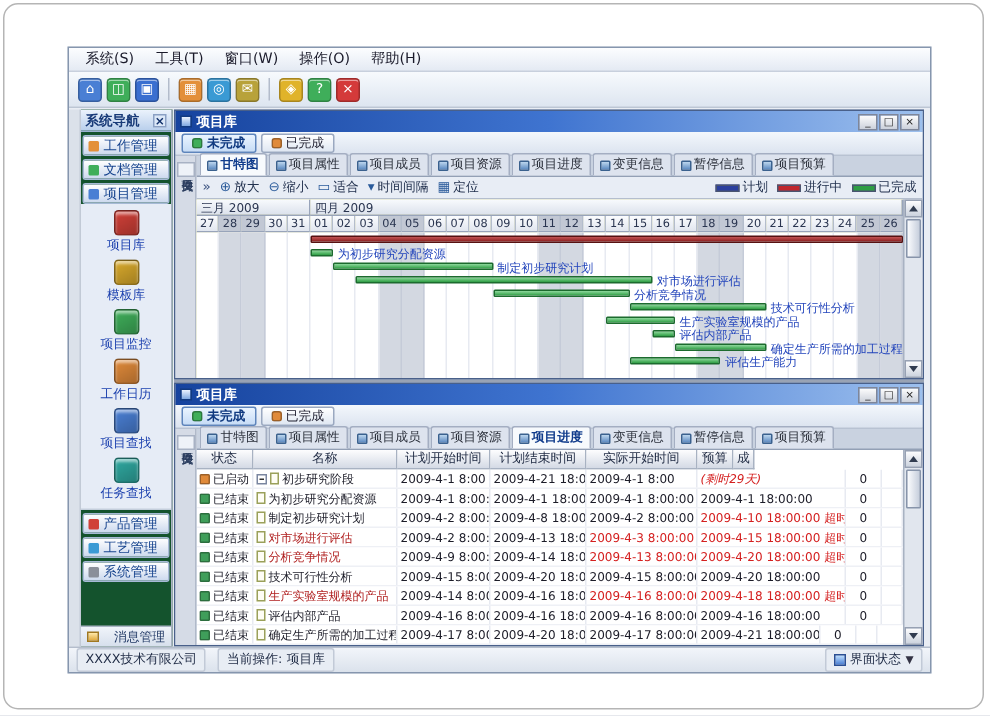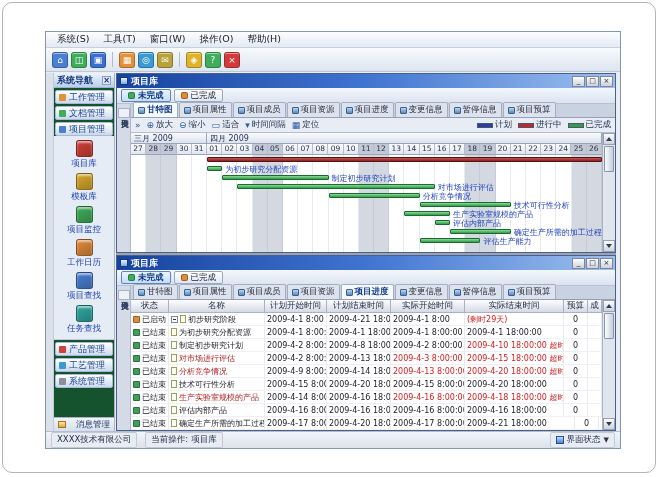--- a/index.html
+++ b/index.html
@@ -475,39 +475,38 @@
                   </div>
                 </div>
               <div style="flex:1;display:flex;min-height:0;">
                 <div class="table-area">
                   <div class="t-head" id="tw-thead">
                       <div class="t-hcell" style="width: 38px;">状态</div>
                       <div class="t-hcell" style="width: 96px;">名称</div>
                       <div class="t-hcell" style="width: 62px;">计划开始时间</div>
                       <div class="t-hcell" style="width: 64px;">计划结束时间</div>
                       <div class="t-hcell" style="width: 74px;">实际开始时间</div>
-                      <div class="t-hcell" style="width: 99px;">实际结束时间</div>
                       <div class="t-hcell" style="width: 24px;">预算</div>
                       <div class="t-hcell" style="width: 14px;">成</div>
                     </div>
                   <div class="t-rows" id="tw-tbody">
                       <div class="t-row">
                         <div class="t-cell" style="width: 38px;">
                           <span class="st-ico" style="background: rgb(224, 138, 58);"></span>
                           <span>已启动</span>
                         </div>
                         <div class="t-cell" style="width: 96px;">
                           <span class="expander"></span>
                           <span class="doc-ico"></span>
                           <span>初步研究阶段</span>
                         </div>
                         <div class="t-cell" style="width: 62px;">2009-4-1 8:00</div>
                         <div class="t-cell" style="width: 64px;">2009-4-21 18:00</div>
                         <div class="t-cell" style="width: 74px;">2009-4-1 8:00</div>
-                        <div class="t-cell red" style="width: 99px;">(剩时29天)</div>
+                        <div class="t-cell red" style="width: 99px; font-style: italic;">(剩时29天)</div>
                         <div class="t-cell ctr" style="width: 24px;">0</div>
                         <div class="t-cell" style="width: 14px;"></div>
                       </div>
                       <div class="t-row">
                         <div class="t-cell" style="width: 38px;">
                           <span class="st-ico" style="background: rgb(63, 158, 90);"></span>
                           <span>已结束</span>
                         </div>
                         <div class="t-cell" style="width: 96px;">
                           <span class="doc-ico"></span>
@@ -621,21 +620,21 @@
                           <span class="st-ico" style="background: rgb(63, 158, 90);"></span>
                           <span>已结束</span>
                         </div>
                         <div class="t-cell" style="width: 96px;">
                           <span class="doc-ico"></span>
                           <span>确定生产所需的加工过程</span>
                         </div>
                         <div class="t-cell" style="width: 62px;">2009-4-17 8:00:00</div>
                         <div class="t-cell" style="width: 64px;">2009-4-20 18:00:00</div>
                         <div class="t-cell" style="width: 74px;">2009-4-17 8:00:00</div>
-                        <div class="t-cell" style="width: 110px;">2009-4-21 18:00:00</div>
+                        <div class="t-cell" style="width: 82px;">2009-4-21 18:00:00</div>
                         <div class="t-cell ctr" style="width: 24px;">0</div>
                         <div class="t-cell" style="width: 14px;"></div>
                       </div>
                     </div>
                 </div>
                 <div id="tw-scroll" style="display: flex;">
                     <div class="vscroll">
                       <div class="sb-btn">
                         <div class="arr up"></div>
                       </div>

